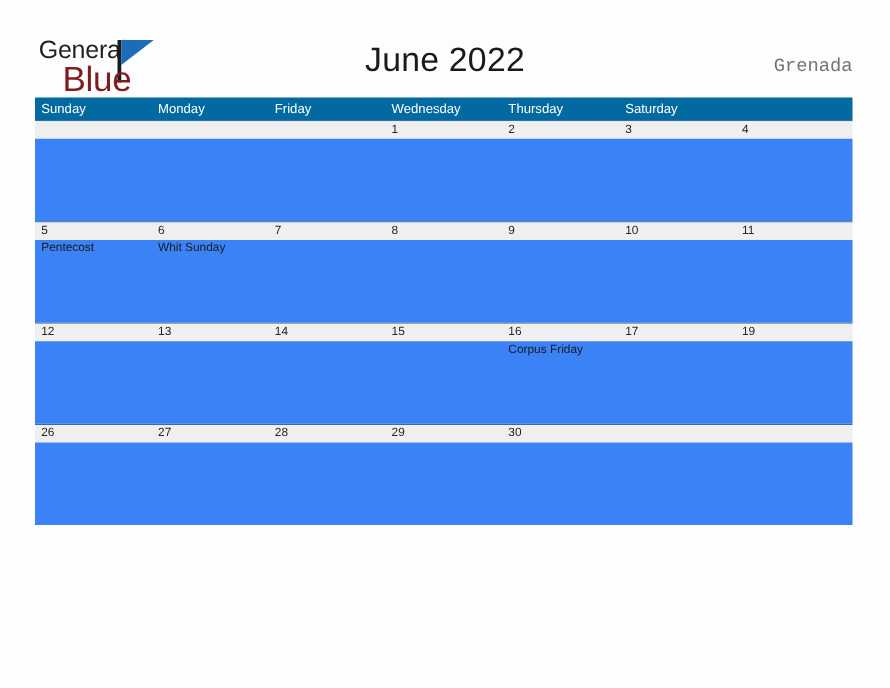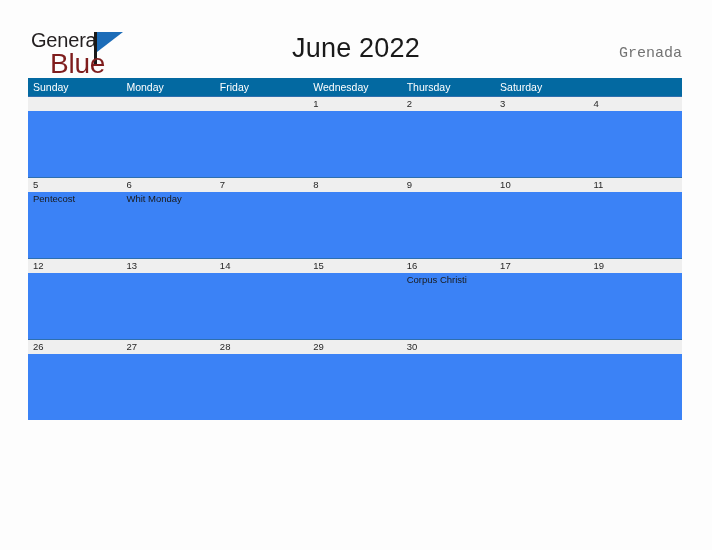--- a/index.html
+++ b/index.html
@@ -229,21 +229,21 @@
             <div class="daycell-date">8</div>
             <div class="daycell-date">9</div>
             <div class="daycell-date">10</div>
             <div class="daycell-date">11</div>
           </div>
           <div class="week-body">
             <div class="daycell-body">
               <div class="event">Pentecost</div>
             </div>
             <div class="daycell-body">
-              <div class="event">Whit Monday</div>
+              <div class="event">Whit Sunday</div>
             </div>
             <div class="daycell-body"></div>
             <div class="daycell-body"></div>
             <div class="daycell-body"></div>
             <div class="daycell-body"></div>
             <div class="daycell-body"></div>
           </div>
         </div>
         <div class="week">
           <div class="week-line"></div>
@@ -255,21 +255,21 @@
             <div class="daycell-date">16</div>
             <div class="daycell-date">17</div>
             <div class="daycell-date">19</div>
           </div>
           <div class="week-body">
             <div class="daycell-body"></div>
             <div class="daycell-body"></div>
             <div class="daycell-body"></div>
             <div class="daycell-body"></div>
             <div class="daycell-body">
-              <div class="event">Corpus Christi</div>
+              <div class="event">Corpus Friday</div>
             </div>
             <div class="daycell-body"></div>
             <div class="daycell-body"></div>
           </div>
         </div>
         <div class="week">
           <div class="week-line"></div>
           <div class="week-dates">
             <div class="daycell-date">26</div>
             <div class="daycell-date">27</div>

